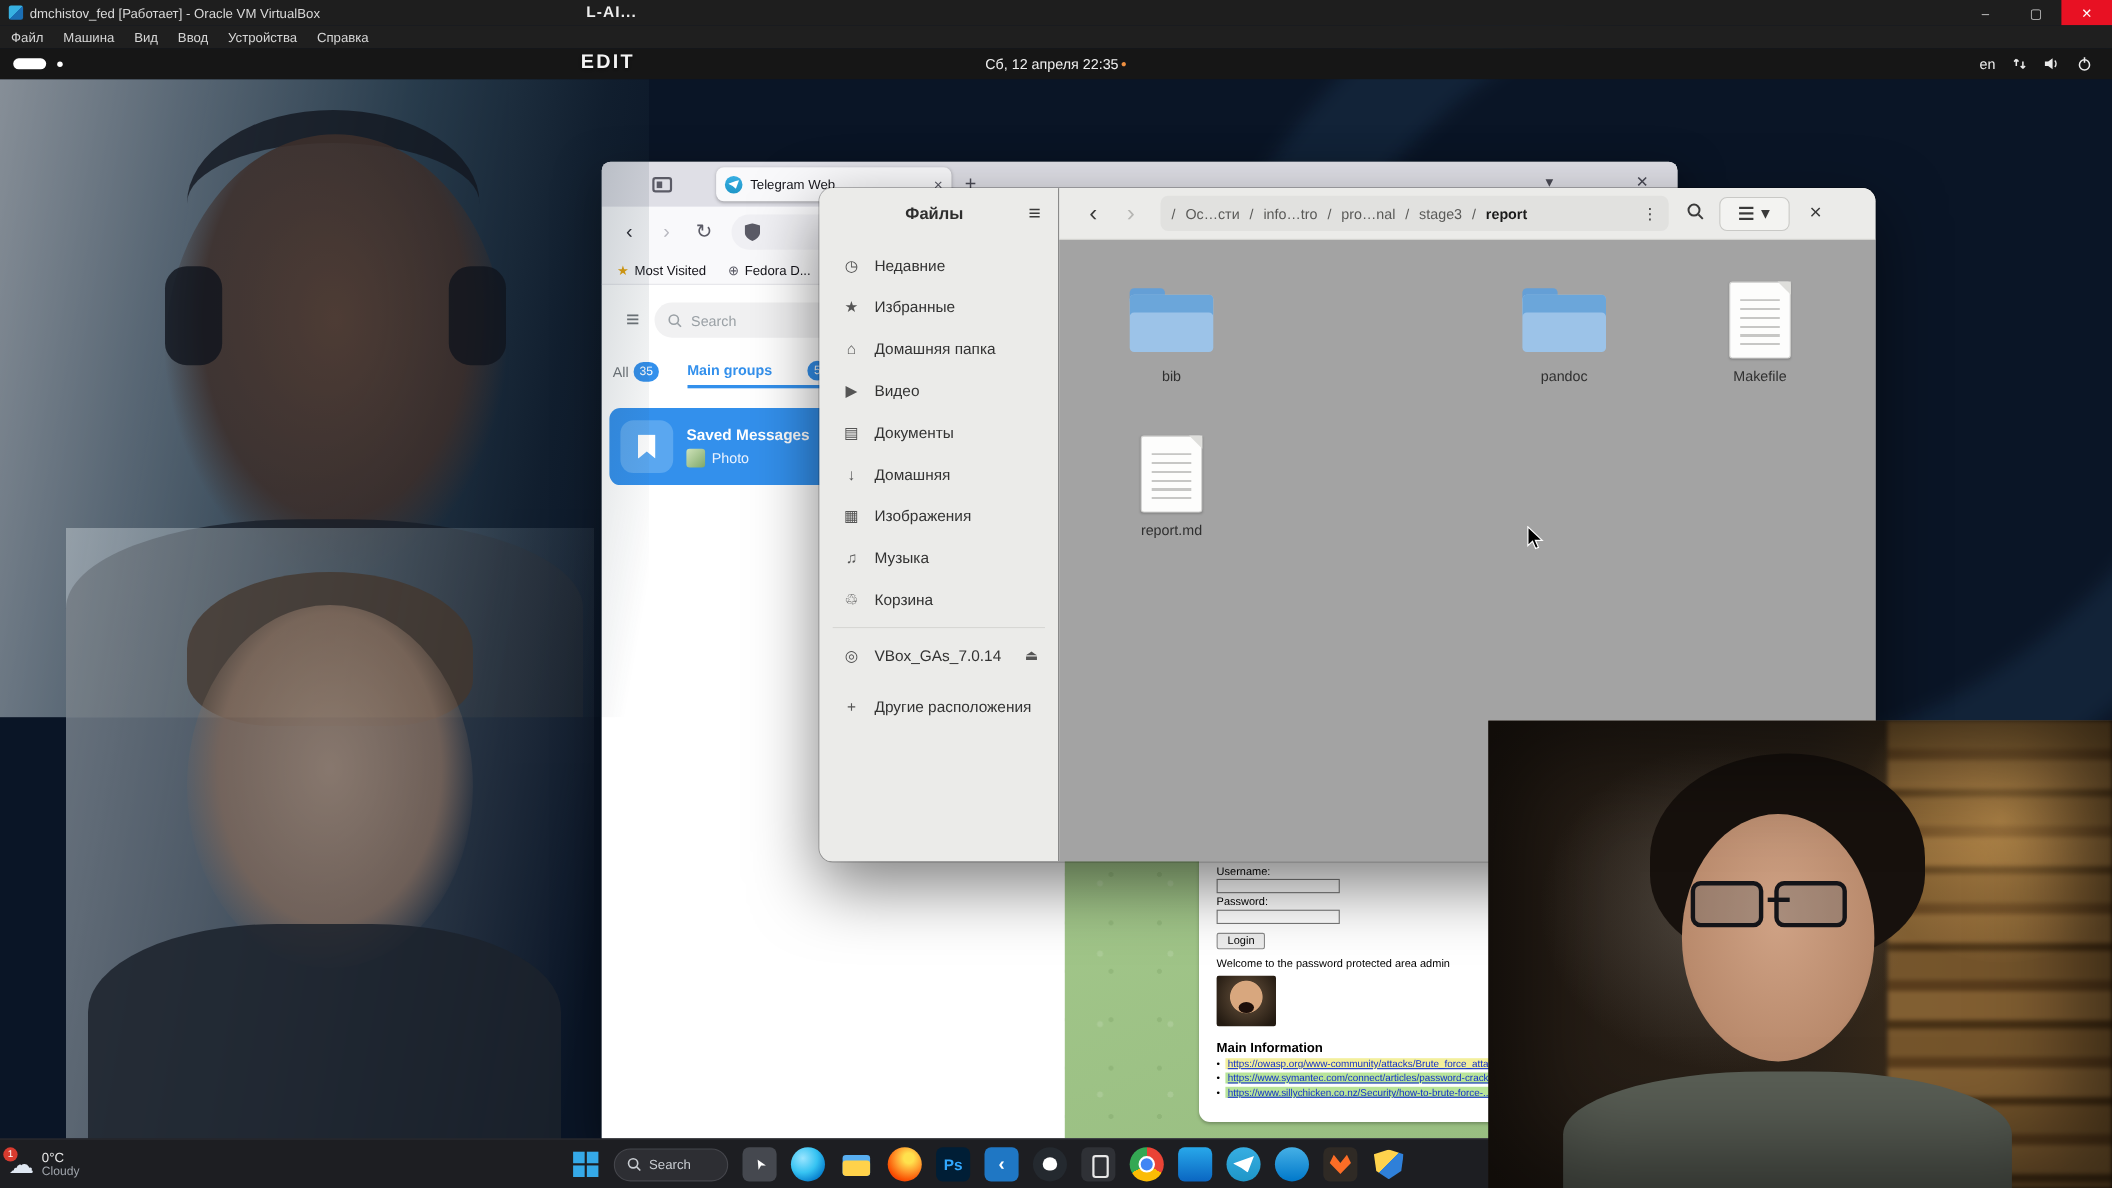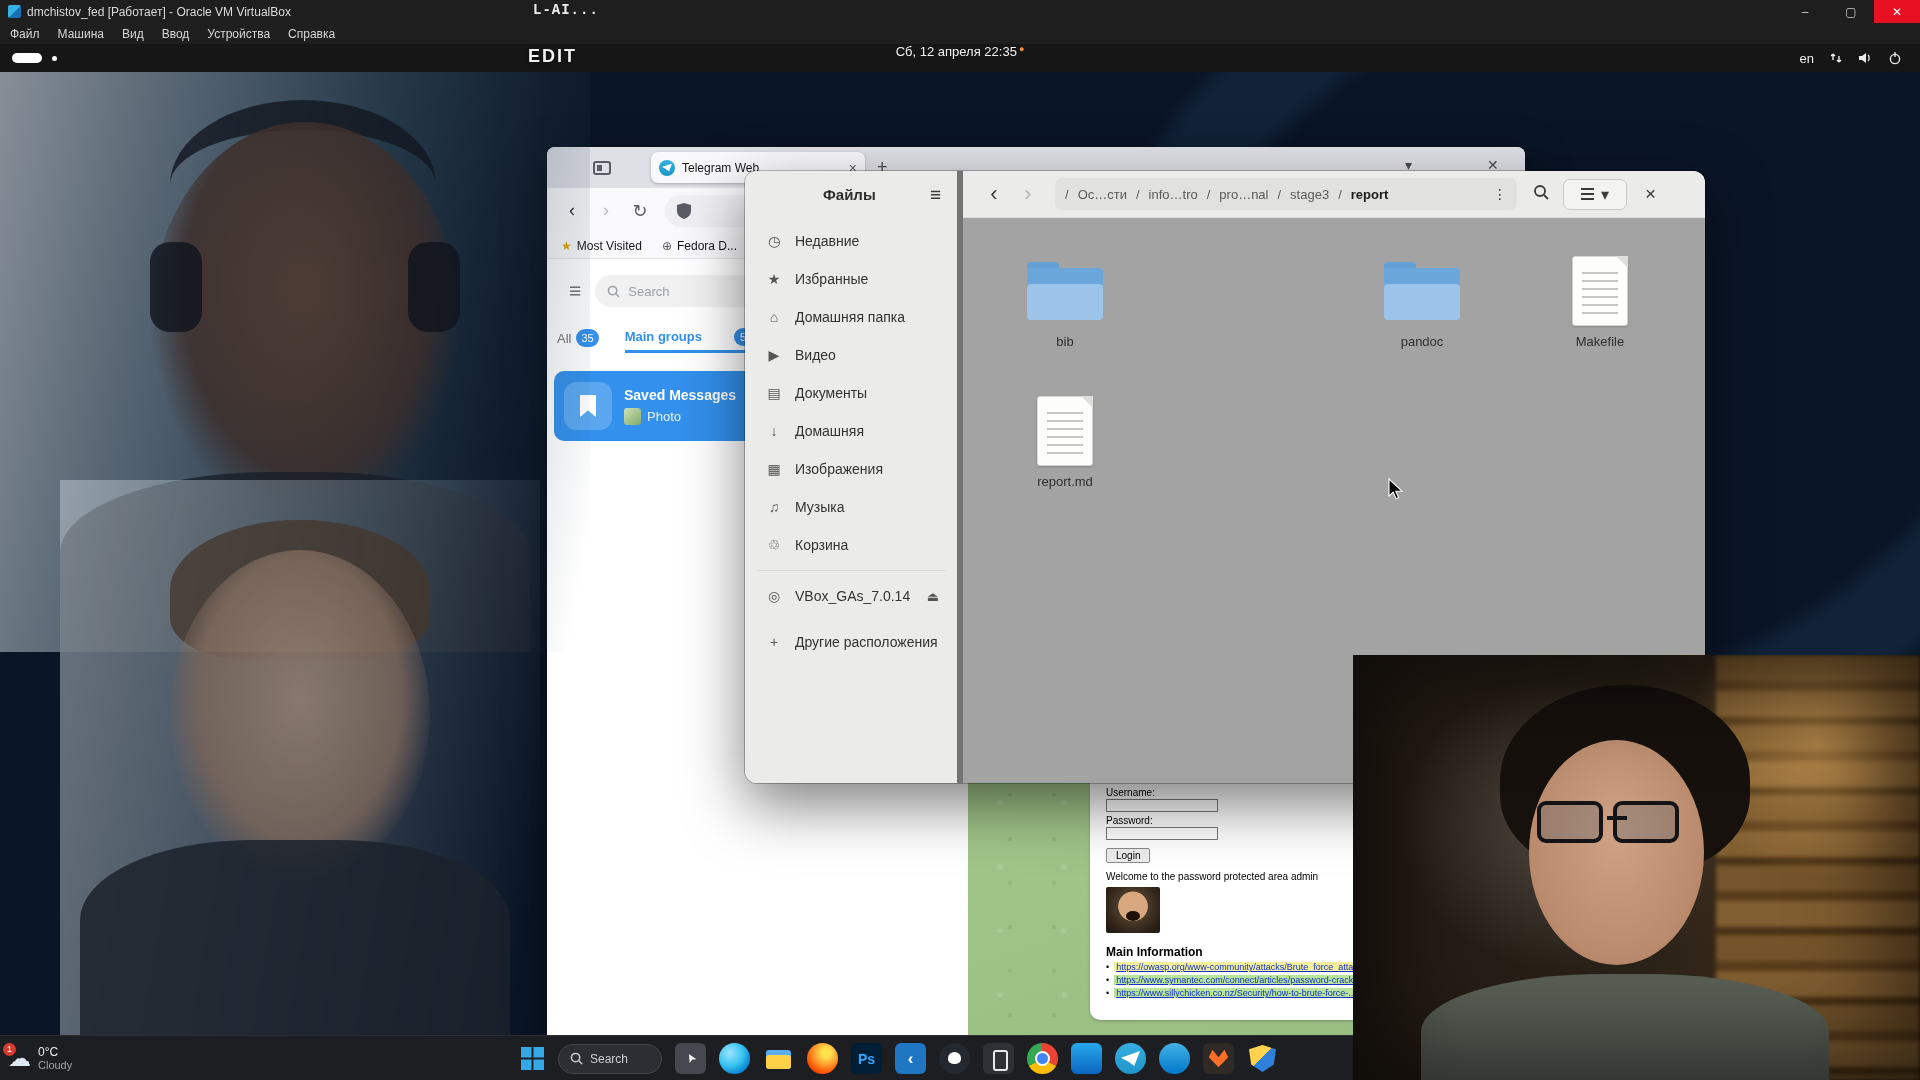--- a/index.html
+++ b/index.html
@@ -11,38 +11,38 @@
   .desktop{position:absolute;inset:0;z-index:0;
     background:
       radial-gradient(900px 500px at 78% 8%, #2a6aa8 0%, rgba(42,106,168,0) 60%),
       radial-gradient(1400px 900px at 60% 40%, #123želez, transparent),
       radial-gradient(1200px 800px at 55% 35%, #133a63 0%, rgba(19,58,99,0) 70%),
       linear-gradient(120deg,#0c1f38 0%,#0a2239 40%,#081a2e 100%);}
   .desktop:after{content:"";position:absolute;left:55%;top:-10%;width:900px;height:700px;
     border-radius:50%;border:90px solid rgba(90,160,220,.10);transform:rotate(-25deg);filter:blur(8px);}
 
   
-  .stream-t1{position:absolute;left:533px;top:2px;z-index:12;color:#fff;font-weight:bold;font-size:14px;letter-spacing:1px;opacity:.92;font-family:Liberation Mono, monospace;}
+  .stream-t1{position:absolute;left:533px;top:2px;z-index:12;color:#fff;font-weight:bold;font-size:14px;letter-spacing:1px;opacity:.92;}
   .stream-t2{position:absolute;left:528px;top:46px;z-index:12;color:#fff;font-weight:bold;font-size:18px;letter-spacing:2px;opacity:.95;text-shadow:0 1px 3px rgba(0,0,0,.6);}
 
   
   .vbox-title{position:absolute;left:0;top:0;width:100%;height:23px;background:#1e1e1e;z-index:10;
     display:flex;align-items:center;color:#d9d9d9;font-size:12px;}
   .vbox-ico{width:13px;height:13px;margin:0 6px 0 8px;border-radius:2px;
     background:linear-gradient(135deg,#37b1e2 0 50%,#1b6fb5 50%);}
   .vbox-ctrls{margin-left:auto;display:flex;height:100%;}
   .vbox-ctrls span{width:46px;display:flex;align-items:center;justify-content:center;color:#cfcfcf;font-size:12px;}
   .vbox-ctrls .vc-close{background:#e81123;color:#fff;}
   .vbox-menu{position:absolute;left:0;top:23px;width:100%;height:21px;background:#1f1f1f;z-index:10;
     display:flex;align-items:center;gap:18px;padding-left:10px;color:#d6d6d6;font-size:12px;}
   .gnome-bar{position:absolute;left:0;top:44px;width:100%;height:28px;background:#161616;z-index:10;
     color:#efefef;font-size:13px;}
   .gn-pill{position:absolute;left:12px;top:9px;width:30px;height:10px;border-radius:5px;background:#fff;}
   .gn-dot{position:absolute;left:52px;top:12px;width:5px;height:5px;border-radius:50%;background:#fff;}
-  .gn-clock{position:absolute;left:0;right:0;top:0;height:28px;display:flex;justify-content:center;gap:2px;}
+  .gn-clock{position:absolute;left:0;right:0;top:0;height:28px;display:flex;align-items:center;justify-content:center;gap:2px;}
   .gn-media-dot{color:#f09040;font-size:9px;}
   .gn-right{position:absolute;right:18px;top:0;height:28px;display:flex;align-items:center;gap:15px;}
   .gn-right svg{display:block;}
 
   
   .ff{position:absolute;left:547px;top:147px;width:978px;height:888px;z-index:2;
     border-radius:8px 8px 0 0;background:#f9f9fb;box-shadow:0 14px 40px rgba(0,0,0,.5);overflow:hidden;}
   .ff-tabs{position:absolute;left:0;top:0;width:100%;height:41px;background:#dfdfe6;display:flex;align-items:center;}
   .ff-viewico{width:18px;height:14px;margin:0 12px 0 46px;border:2px solid #5b5b66;border-radius:3px;position:relative;}
   .ff-viewico:after{content:"";position:absolute;left:2px;top:2px;width:5px;height:6px;background:#5b5b66;}
@@ -101,21 +101,21 @@
   .ph-more{margin-top:12px;font-size:12px;font-weight:bold;}
   .ph-link{display:flex;align-items:center;gap:5px;margin-top:3px;}
   .ph-bullet{color:#000;font-size:9px;}
   .ph-a{font-size:9px;color:#1331c9;text-decoration:underline;padding:0 2px;}
   .hl-y{background:#f3ef9c;}
   .hl-g{background:#b9e49a;}
 
   
   .files{position:absolute;left:745px;top:171px;width:960px;height:612px;z-index:5;border-radius:12px;
     background:#f3f3f1;box-shadow:0 22px 60px rgba(0,0,0,.5),0 0 0 1px rgba(0,0,0,.25);overflow:hidden;}
-  .f-side{position:absolute;left:0;top:0;width:218px;height:100%;background:#ebebe9;border-right:6px solid #737373;}
+  .f-side{position:absolute;left:0;top:0;width:218px;height:100%;background:#ebebe9;border-right:1px solid #737373;}
   .f-side-head{position:absolute;left:0;top:0;width:100%;height:47px;display:flex;align-items:center;}
   .f-title{margin-left:78px;font-size:15px;font-weight:bold;color:#2e2e2e;}
   .f-burger{margin-left:auto;margin-right:16px;color:#3a3a3a;font-size:19px;}
   .f-rows{position:absolute;left:8px;right:8px;top:51px;}
   .srow{height:38px;display:flex;align-items:center;gap:12px;padding-left:12px;border-radius:7px;color:#333;font-size:14px;}
   .sic{width:18px;text-align:center;color:#555;font-size:14px;}
   .f-sep{height:1px;background:#d7d7d4;margin:6px 4px;}
   .s-eject{margin-left:auto;margin-right:10px;color:#555;font-size:13px;}
   .f-main-head{position:absolute;left:218px;right:0;top:0;height:47px;background:#ebebe9;border-bottom:1px solid #dcdcda;
     display:flex;align-items:center;}

